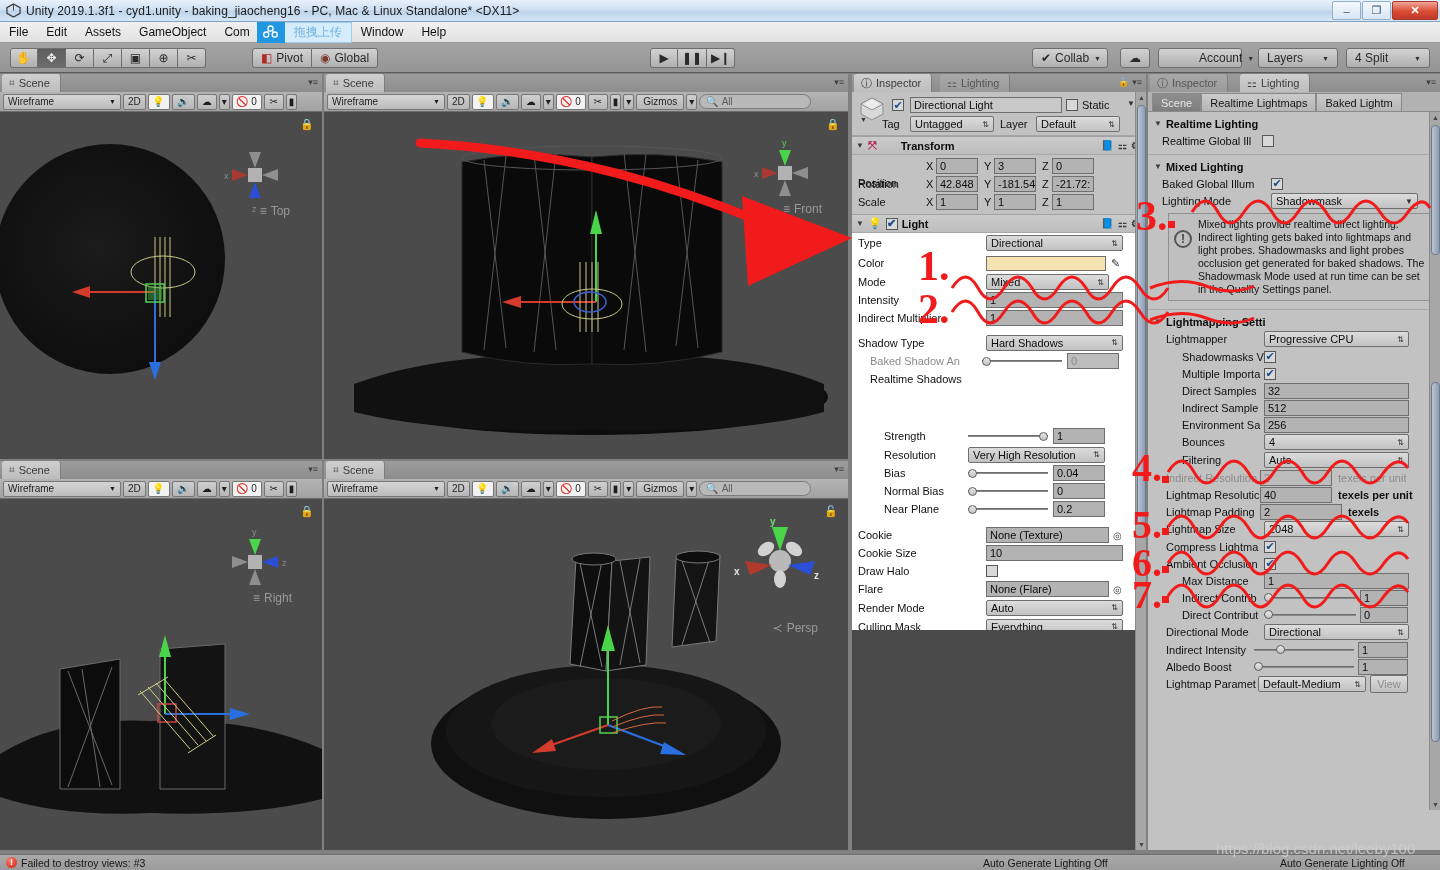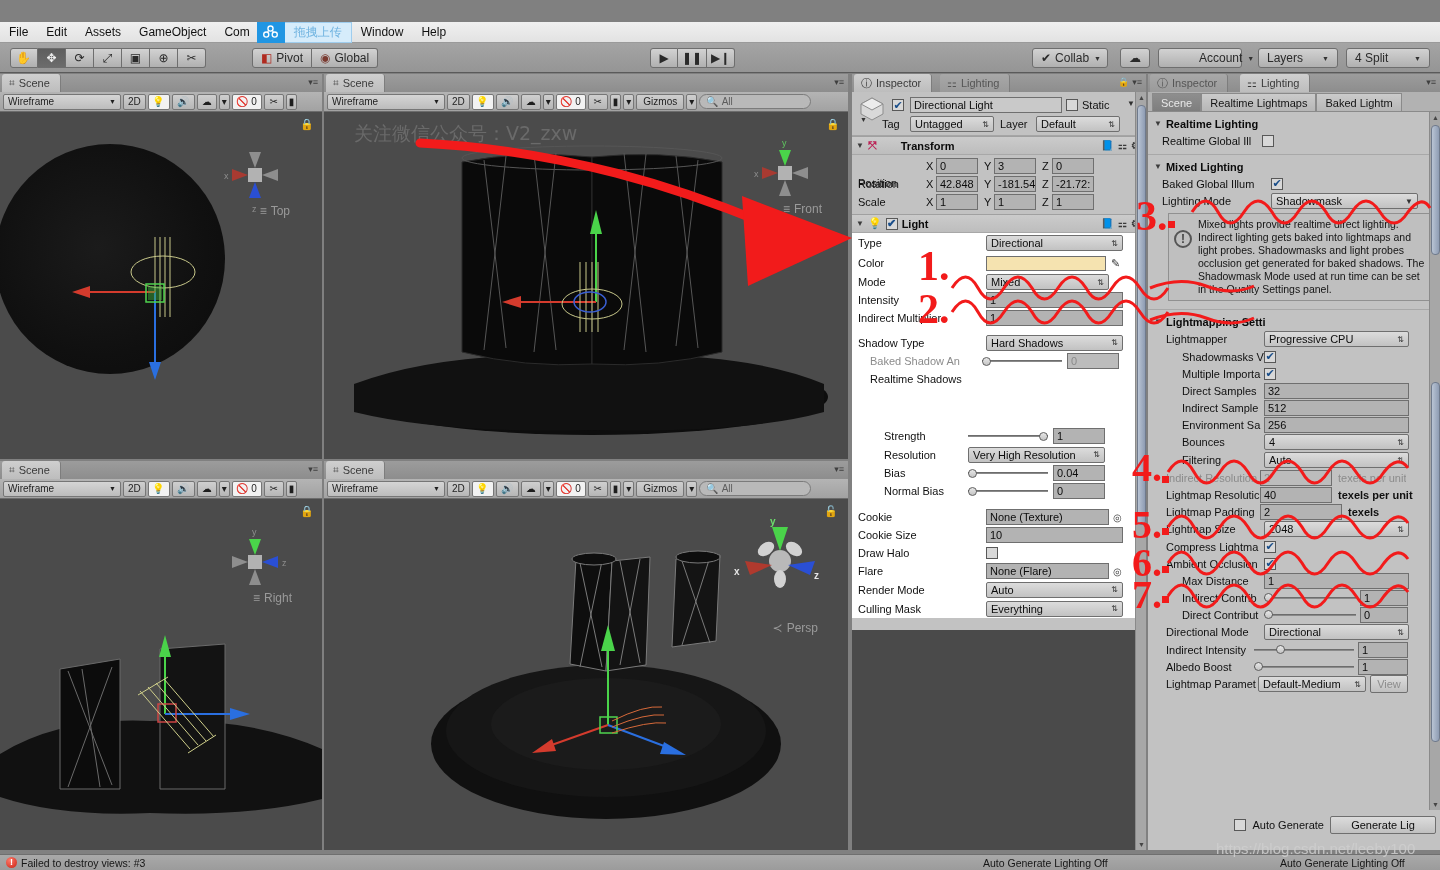--- a/index.html
+++ b/index.html
@@ -233,20 +233,34 @@
   .wm-url {
     position:absolute; font-size:15px; color:#cfcfcf; opacity:.85;
     font-family:"Liberation Sans", sans-serif; white-space:nowrap;
   }
 </style>
 </head>
 <body>
 
 <div id="app">
 
+  <div class="titlebar">
+    <div class="wicon">
+      <svg width="15" height="15" viewBox="0 0 16 16">
+          <polygon points="8,1 15,5 15,11 8,15 1,11 1,5" fill="none" stroke="#3a3a3a" stroke-width="1.3"></polygon>
+          <line x1="8" y1="1" x2="8" y2="8" stroke="#3a3a3a" stroke-width="1"></line>
+        </svg>
+    </div>
+    <div class="wtitle">Unity 2019.1.3f1 - cyd1.unity - baking_jiaocheng16 - PC, Mac &amp; Linux Standalone* &lt;DX11&gt;</div>
+    <div class="wbtns">
+      <div class="wbtn">–</div>
+      <div class="wbtn">❐</div>
+      <div class="wbtn close">✕</div>
+    </div>
+  </div>
 
   <div class="menubar">
     <div class="menuitem">File</div>
     <div class="menuitem">Edit</div>
     <div class="menuitem">Assets</div>
     <div class="menuitem">GameObject</div>
     <div class="menuitem">Com</div>
     <div class="upload-badge">
       <div class="upload-icon">
         <svg width="17" height="14" viewBox="0 0 20 16">
@@ -404,21 +418,20 @@
       <div class="sv-btn" style="min-width:8px;padding:0 2px;">▮</div>
       <div class="sv-btn" style="min-width:8px;padding:0 2px;">▾</div>
       <div class="sv-btn" style="padding:0 6px;">Gizmos</div>
       <div class="sv-btn" style="min-width:8px;padding:0 2px;">▾</div>
       <div class="sv-search" style="width:112px;">
         <span>🔍</span>
         <span>All</span>
       </div>
     </div>
     <div class="sv-body">
-      <div class="wm-cn" style="left:30px;top:9px;">关注微信公众号：V2_zxw</div>
 
       <svg style="position:absolute;left:0;top:0;" width="524" height="347">
         <ellipse cx="268" cy="285" rx="236" ry="38" fill="#0d0d0d"></ellipse>
         <path d="M30 272 Q120 238 268 244 Q420 238 500 272 L500 300 Q420 322 268 318 Q120 322 30 300 Z" fill="#111"></path>
 
         <g stroke="#2b2b2b" fill="#0a0a0a">
           <path d="M138 50 L138 240 Q200 256 268 252 L268 45 Q200 38 138 50 Z"></path>
           <path d="M268 45 L268 252 Q336 256 398 240 L398 50 Q336 38 268 45 Z"></path>
         </g>
         <g stroke="#565656" stroke-width="1" fill="none">
@@ -777,20 +790,28 @@
           <span class="field" style="width:52px;margin-left:5px;">0.04</span>
         </div>
         <div class="row" style="height:18px;">
           <span class="lbl" style="width:110px;padding-left:26px;">Normal Bias</span>
           <span class="slider" style="width:80px;">
             <span class="track"></span>
             <span class="knob" style="left:0px;"></span>
           </span>
           <span class="field" style="width:52px;margin-left:5px;">0</span>
         </div>
+        <div class="row" style="height:18px;">
+          <span class="lbl" style="width:110px;padding-left:26px;">Near Plane</span>
+          <span class="slider" style="width:80px;">
+            <span class="track"></span>
+            <span class="knob" style="left:0px;"></span>
+          </span>
+          <span class="field" style="width:52px;margin-left:5px;">0.2</span>
+        </div>
         <div style="height:8px;"></div>
         <div class="row" style="height:18px;">
           <span class="lbl" style="width:128px;">Cookie</span>
           <span class="field" style="width:123px;">None (Texture)</span>
           <span style="margin-left:4px;font-size:10px;color:#3a3a3a;">◎</span>
         </div>
         <div class="row" style="height:18px;">
           <span class="lbl" style="width:128px;">Cookie Size</span>
           <span class="field" style="width:137px;">10</span>
         </div>
@@ -1006,25 +1027,20 @@
         <div class="row" style="height:18px;">
           <span class="lbl" style="width:104px;padding-left:12px;">Lightmap Paramet</span>
           <span class="popup" style="width:108px;">
             <span>Default-Medium</span>
               <span class="ar">⇅</span>
           </span>
           <span class="btn-std dim" style="width:38px;margin-left:4px;">View</span>
         </div>
       </div>
 
-      <div style="position:absolute;left:0;bottom:12px;width:100%;height:26px;display:flex;align-items:center;justify-content:flex-end;padding-right:4px;gap:6px;">
-        <span class="chk"></span>
-        <span class="lbl">Auto Generate</span>
-        <span class="btn-std" style="width:106px;">Generate Lig</span>
-      </div>
 
       <div class="scrollbar" style="right:0;top:20px;bottom:40px;">
         <div class="scrollarrow" style="top:0;">▲</div>
         <div class="scrollthumb" style="top:13px;height:130px;"></div>
         <div class="scrollthumb" style="top:270px;height:360px;"></div>
         <div class="scrollarrow" style="bottom:0;">▼</div>
       </div>
     </div>
   </div>
 

